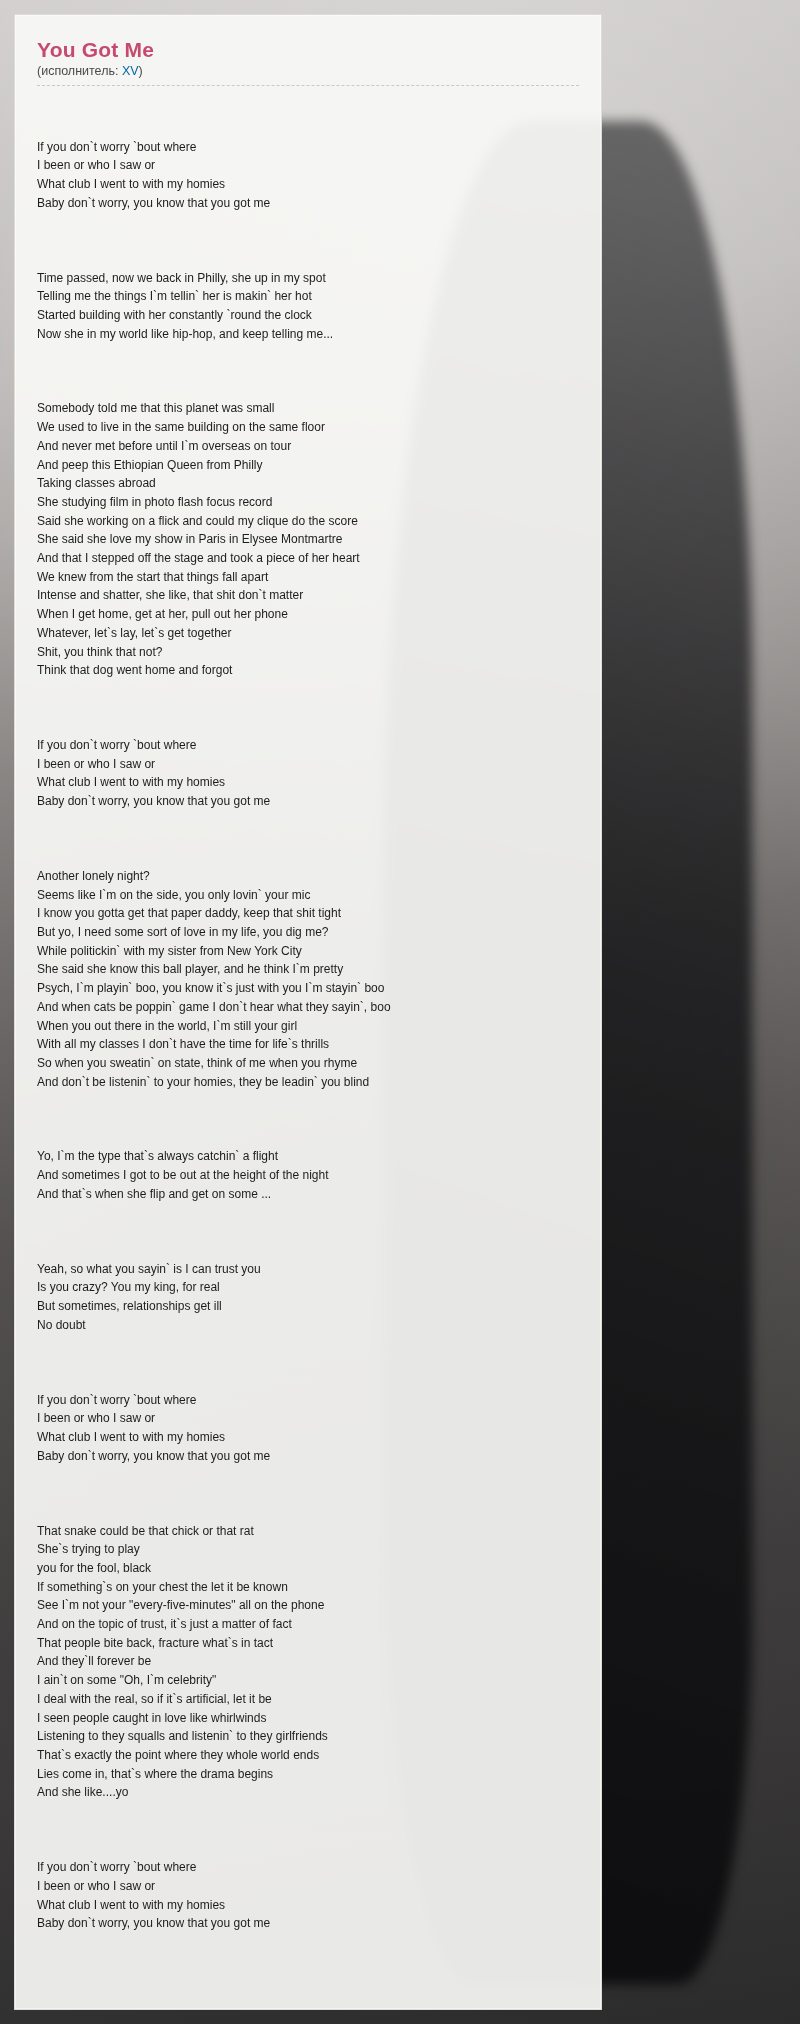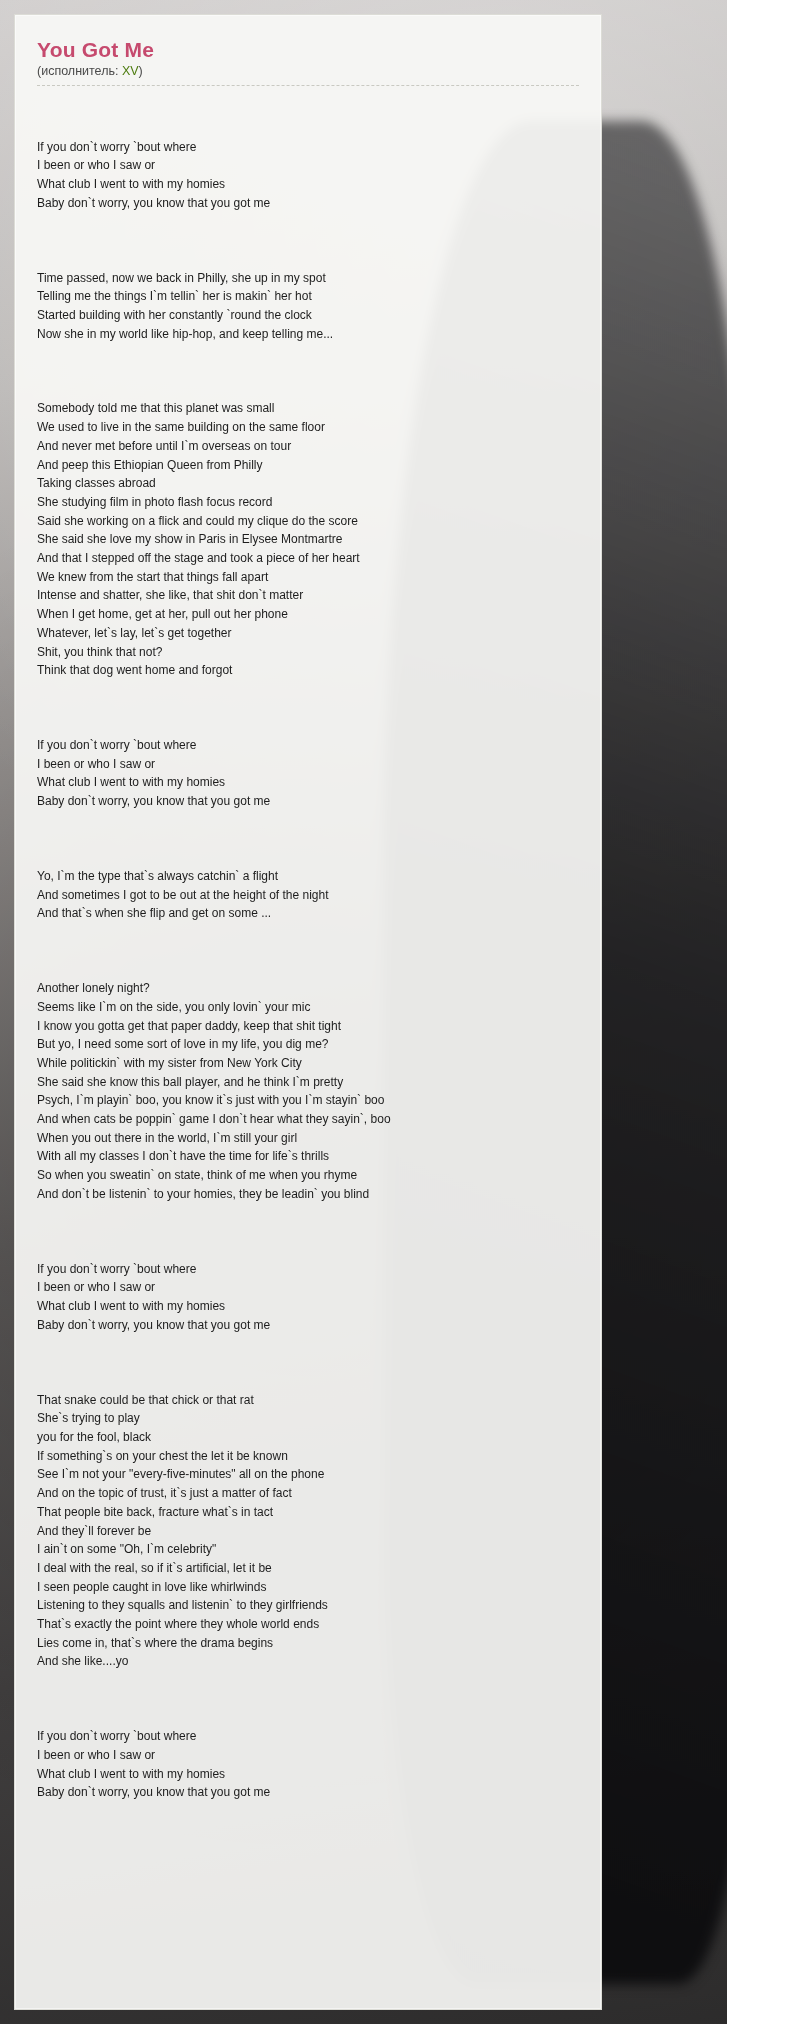--- a/index.html
+++ b/index.html
@@ -7,21 +7,21 @@
     padding: 0;
   }
   body {
     width: 800px;
     min-height: 2024px;
     background: #ffffff;
     font-family: "Liberation Sans", sans-serif;
   }
   .page {
     position: relative;
-    width: 727px;
+    width: 800px;
     min-height: 2024px;
     background: #ffffff;
     overflow: hidden;
   }
   
   .bg-photo {
     position: absolute;
     left: 0;
     top: 0;
     width: 800px;
@@ -65,21 +65,21 @@
     letter-spacing: 0.2px;
   }
   .artist-line {
     font-size: 12.5px;
     color: #4a4a4a;
     padding-bottom: 7px;
     border-bottom: 1px dashed #c9c9c2;
     margin-bottom: 14px;
   }
   .artist-link {
-    color: #4d7c0f;
+    color: #0369a1;
     text-decoration: none;
   }
   .lyrics {
     font-size: 12px;
     line-height: 18.7px;
     color: #1d1d1d;
     white-space: pre-wrap;
     word-wrap: break-word;
   }
   .stanza {
@@ -127,35 +127,39 @@
 We knew from the start that things fall apart
 Intense and shatter, she like, that shit don`t matter
 When I get home, get at her, pull out her phone
 Whatever, let`s lay, let`s get together
 Shit, you think that not?
 Think that dog went home and forgot</p>
       <p class="stanza">If you don`t worry `bout where
 I been or who I saw or
 What club I went to with my homies
 Baby don`t worry, you know that you got me</p>
-      <p class="stanza">Yo, I`m the type that`s always catchin` a flight
-And sometimes I got to be out at the height of the night
-And that`s when she flip and get on some ...</p>
       <p class="stanza">Another lonely night?
 Seems like I`m on the side, you only lovin` your mic
 I know you gotta get that paper daddy, keep that shit tight
 But yo, I need some sort of love in my life, you dig me?
 While politickin` with my sister from New York City
 She said she know this ball player, and he think I`m pretty
 Psych, I`m playin` boo, you know it`s just with you I`m stayin` boo
 And when cats be poppin` game I don`t hear what they sayin`, boo
 When you out there in the world, I`m still your girl
 With all my classes I don`t have the time for life`s thrills
 So when you sweatin` on state, think of me when you rhyme
 And don`t be listenin` to your homies, they be leadin` you blind</p>
+      <p class="stanza">Yo, I`m the type that`s always catchin` a flight
+And sometimes I got to be out at the height of the night
+And that`s when she flip and get on some ...</p>
+      <p class="stanza">Yeah, so what you sayin` is I can trust you
+Is you crazy? You my king, for real
+But sometimes, relationships get ill
+No doubt</p>
       <p class="stanza">If you don`t worry `bout where
 I been or who I saw or
 What club I went to with my homies
 Baby don`t worry, you know that you got me</p>
       <p class="stanza">That snake could be that chick or that rat
 She`s trying to play
 you for the fool, black
 If something`s on your chest the let it be known
 See I`m not your "every-five-minutes" all on the phone
 And on the topic of trust, it`s just a matter of fact

